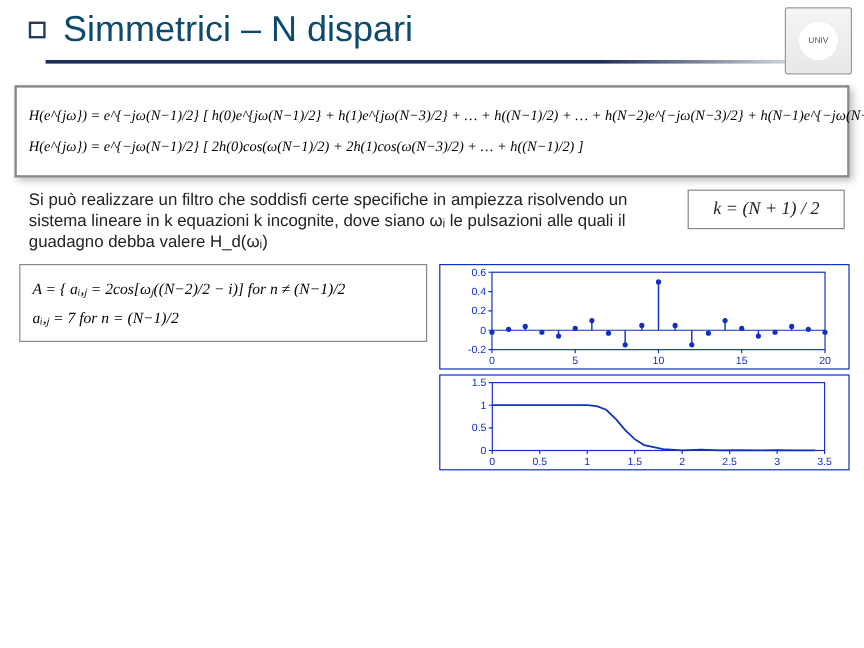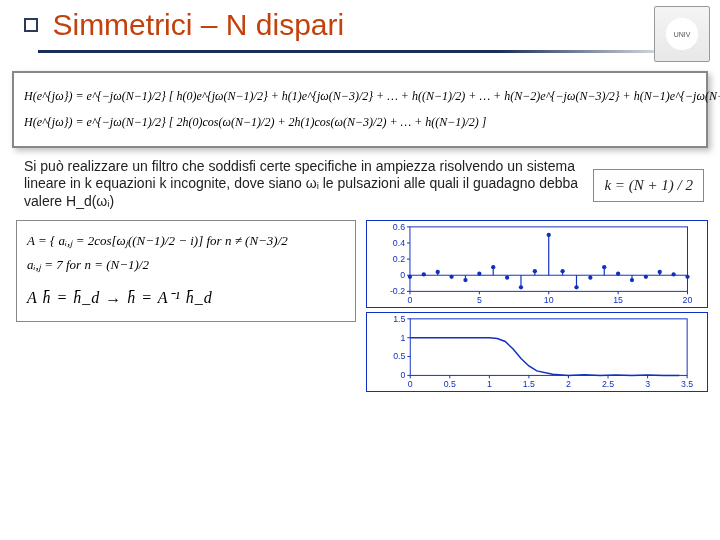--- a/index.html
+++ b/index.html
@@ -20,21 +20,21 @@
     width: 14px;
     height: 14px;
     border: 2px solid #2a3a5a;
     background: #fff;
     margin-right: 10px;
     vertical-align: middle;
   }
   .title {
     display: inline-block;
     font-size: 30px;
-    color: #c2410c;
+    color: #0c4a6e;
     vertical-align: middle;
   }
   .logo {
     position: absolute;
     right: 10px;
     top: 6px;
     width: 56px;
     height: 56px;
     border: 1px solid #999;
     border-radius: 2px;
@@ -74,26 +74,25 @@
     color: #222;
     line-height: 1.25;
     display: flex;
     gap: 12px;
     align-items: flex-start;
     justify-content: space-between;
   }
   .body-text .text { flex: 1; }
   .k-box {
     border: 1px solid #888;
-    padding: 6px 10px;
+    padding: 6px 20px;
     font-family: "Times New Roman", serif;
     font-style: italic;
     font-size: 15px;
     white-space: nowrap;
-    margin-top: 11px;
   }
 
   .lower {
     display: flex;
     gap: 10px;
     padding: 6px 12px 10px 16px;
     align-items: flex-start;
   }
   .matrix-box {
     border: 1px solid #888;
@@ -145,23 +144,22 @@
   <div class="eq-row">H(e^{jω}) = e^{−jω(N−1)/2} [ 2h(0)cos(ω(N−1)/2) + 2h(1)cos(ω(N−3)/2) + … + h((N−1)/2) ]</div>
 </div>
 
 <div class="body-text">
   <div class="text">Si può realizzare un filtro che soddisfi certe specifiche in ampiezza risolvendo un sistema lineare in k equazioni k incognite, dove siano ωᵢ le pulsazioni alle quali il guadagno debba valere H_d(ωᵢ)</div>
   <div class="k-box">k = (N + 1) / 2</div>
 </div>
 
 <div class="lower">
   <div class="matrix-box">
-    <div>A = { aᵢ,ⱼ = 2cos[ωⱼ((N−1)/2 − i)]   for n ≠ (N−3)/2</div>
+    <div>A = { aᵢ,ⱼ = 2cos[ωⱼ((N−2)/2 − i)]   for n ≠ (N−1)/2</div>
     <div>        aᵢ,ⱼ = 7                        for n = (N−1)/2</div>
-    <div class="row2">A h̄ = h̄_d  →  h̄ = A⁻¹ h̄_d</div>
   </div>
 
   <div class="charts">
     <div class="chart chart-top">
       <svg viewBox="0 0 320 88" id="chart0">
           <rect class="gridbox" x="30" y="6" width="284" height="66"></rect>
           <line class="axisline" x1="27" y1="72" x2="30" y2="72"></line>
           <text class="ytick" x="25" y="75" text-anchor="end">-0.2</text>
           <line class="axisline" x1="27" y1="55.5" x2="30" y2="55.5"></line>
           <text class="ytick" x="25" y="58.5" text-anchor="end">0</text>

